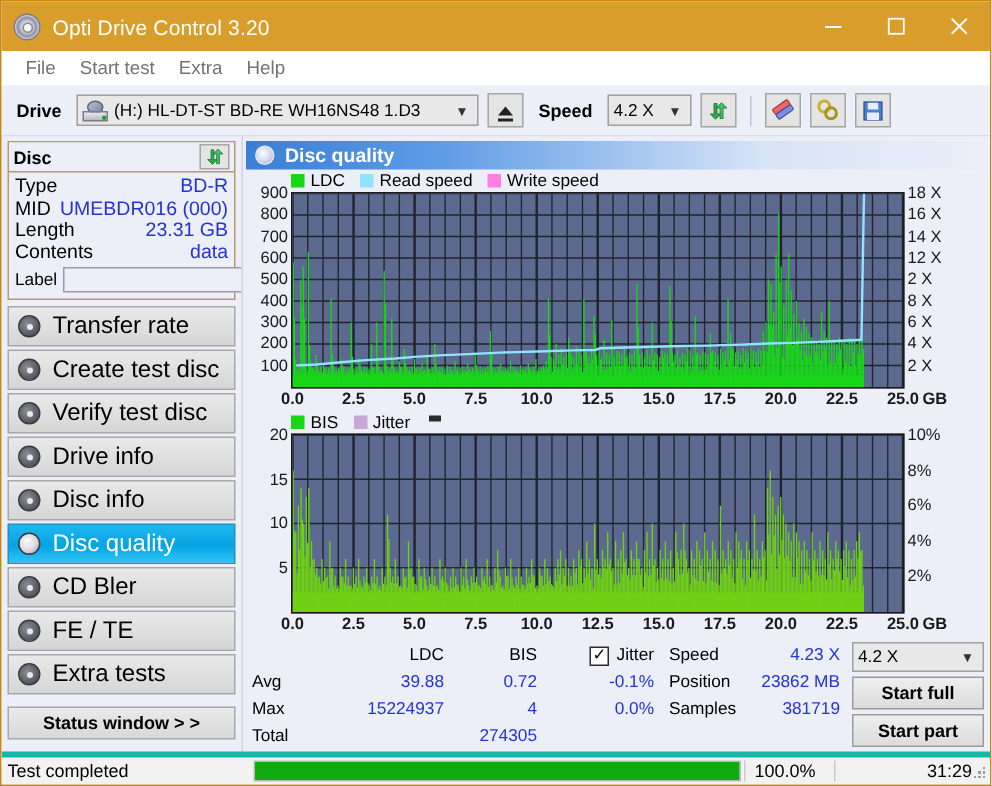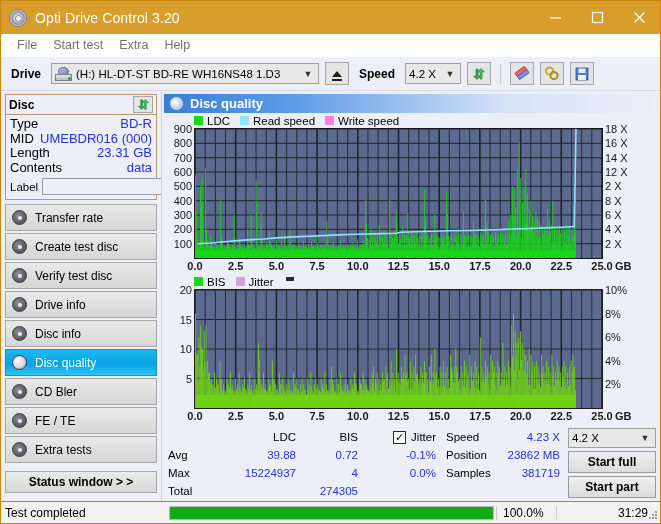--- a/index.html
+++ b/index.html
@@ -180,21 +180,21 @@
 
   
   .nav { margin: 4px 4px 0 4px; }
   .nav-btn {
     height: 27px;
     margin-bottom: 2px;
     background: linear-gradient(#e9e9e9,#d6d6d6);
     border: 1px solid #a8a8a8;
     display: flex; align-items: center;
     padding-left: 6px;
-    font-size: 12px;
+    font-size: 16px;
     color: #000;
   }
   .nav-btn.active {
     background: linear-gradient(#1fb8ef,#05a3e4 55%,#2fc4f5);
     border-color: #1f8fc0;
     color: #fff;
   }
   .nav-ic {
     width: 15px; height: 15px; margin-right: 8px; flex: 0 0 auto;
     border-radius: 50%;
@@ -276,21 +276,21 @@
     background: linear-gradient(#eeeeee,#dcdcdc);
     border:1px solid #9a9a9a;
     font-size:12px; font-weight:bold;
     display:flex;align-items:center;justify-content:center;
     height:22px;
   }
 
   
   .statusbar {
     position:absolute; left:0; bottom:0; width:659px; height:22px;
-    background:#f2f2f2; border-top:1px solid #14b8a6;
+    background:#f2f2f2; border-top:4px solid #14b8a6;
     display:flex; align-items:center; font-size:12px;
   }
   .sb-text { width:166px; padding-left:4px; }
   .sb-prog { flex:1 1 auto; height:14px; margin:0 2px; background:#f7f7f7; border:1px solid #b9b9c2; position:relative; }
   .sb-prog .fill { position:absolute;left:0;top:0;bottom:0;background:#11ab11; }
   .sb-pct { width:60px; padding-left:6px; border-left:1px solid #c9c9d4; }
   .sb-time { width:104px; text-align:right; padding-right:12px; border-left:1px solid #c9c9d4; }
   .grip { position:absolute; right:3px; bottom:3px; width:9px;height:9px;
     background:
       radial-gradient(circle 1px at 2px 7px,#9a9aa6 99%,transparent),

